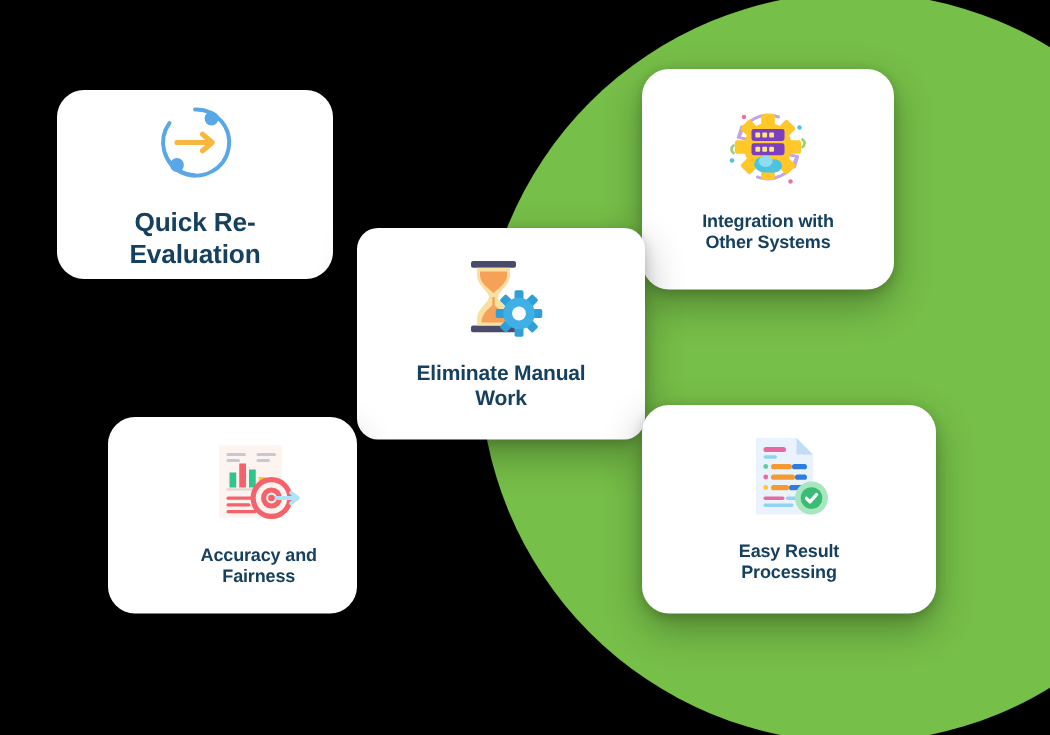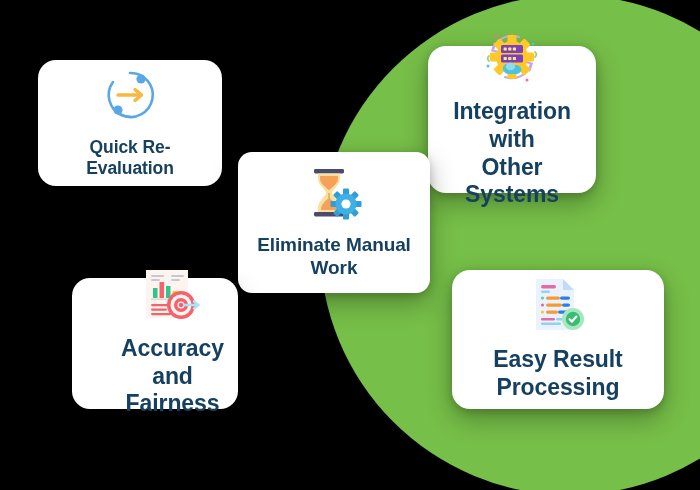--- a/index.html
+++ b/index.html
@@ -38,21 +38,21 @@
     box-sizing: border-box;
     padding: 12px 10px 14px 10px;
   }
   .card-icon {
     display: block;
     margin-bottom: 8px;
   }
   .card-label {
     color: #16405f;
     font-weight: bold;
-    font-size: 23px;
+    font-size: 12px;
     line-height: 1.2;
     text-align: center;
     letter-spacing: -0.1px;
     white-space: pre-line;
   }
 
   
   #card-quick-re-evaluation {
     left: 38px;  top: 60px;  width: 184px; height: 126px;
   }
@@ -60,23 +60,23 @@
     left: 428px; top: 46px;  width: 168px; height: 147px;
   }
   #card-eliminate-manual-work {
     left: 238px; top: 152px; width: 192px; height: 141px;
     border-radius: 14px;
   }
   #card-accuracy-fairness {
     left: 72px;  top: 278px; width: 166px; height: 131px; padding-left: 45px;
   }
   #card-easy-result-processing {
-    left: 428px; top: 270px; width: 212px; height: 139px; margin-left: 24px;
-  }
-  #card-eliminate-manual-work .card-label { font-size: 19px; }
+    left: 428px; top: 270px; width: 196px; height: 139px;
+  }
+  #card-eliminate-manual-work .card-label { font-size: 14px; }
   #card-quick-re-evaluation .card-label { font-size: 17.5px; }
 </style>
 </head>
 <body>
 
 <div id="stage">
 
   <div id="green-circle"></div>
 
   <div class="card" id="card-quick-re-evaluation">

